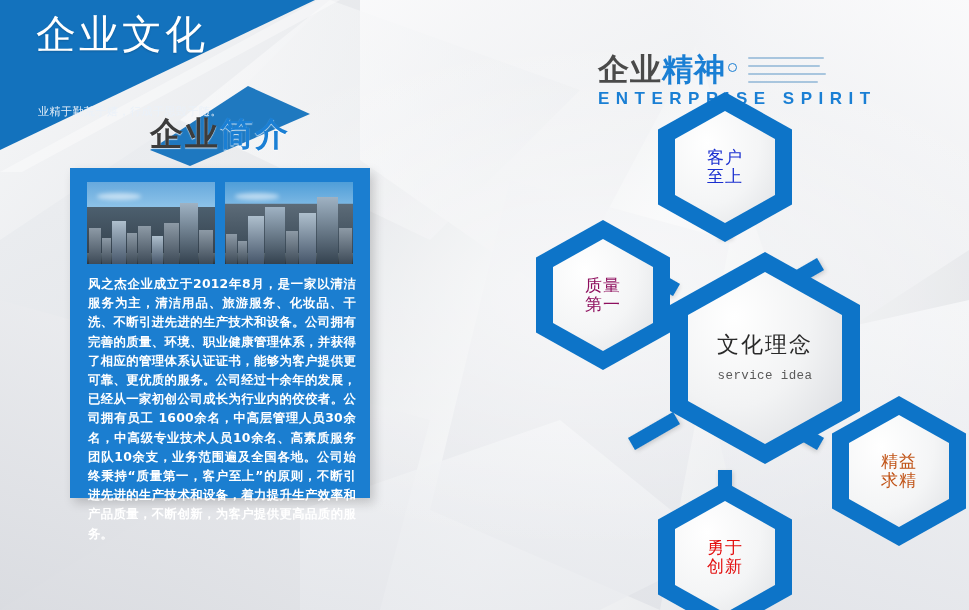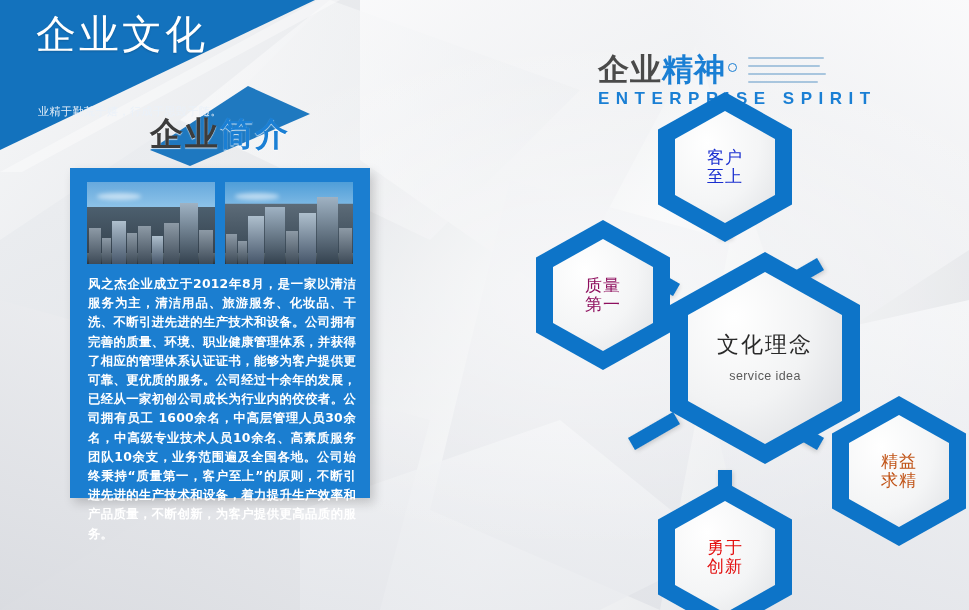--- a/index.html
+++ b/index.html
@@ -154,21 +154,21 @@
     display:flex;flex-direction:column;align-items:center;justify-content:center;
     line-height:1.12;
   }
   .hex .inner .l{font-size:17px;font-weight:400;letter-spacing:1px;white-space:nowrap;}
   .hex-center{width:190px;height:212px;}
   .hex-center .inner{
     width:154px;height:172px;
     background:radial-gradient(ellipse at 30% 26%,#ffffff 0%,#f2f3f4 50%,#d8dade 100%);
   }
   .hex-center .cn{font-size:22px;color:#2a2a2a;letter-spacing:2px;}
-  .hex-center .en{font-size:12.5px;color:#5a5a5a;margin-top:12px;letter-spacing:.4px;}
+  .hex-center .en{font-size:12.5px;color:#5a5a5a;margin-top:12px;letter-spacing:.4px;font-family:Liberation Mono, monospace;}
 
   
   .spoke{position:absolute;background:#0d74c8;filter:drop-shadow(1px 2px 2px rgba(0,0,0,.16));}
 </style>
 </head>
 <body>
 
 <div id="stage">
 
   <div class="bg-base"></div>

